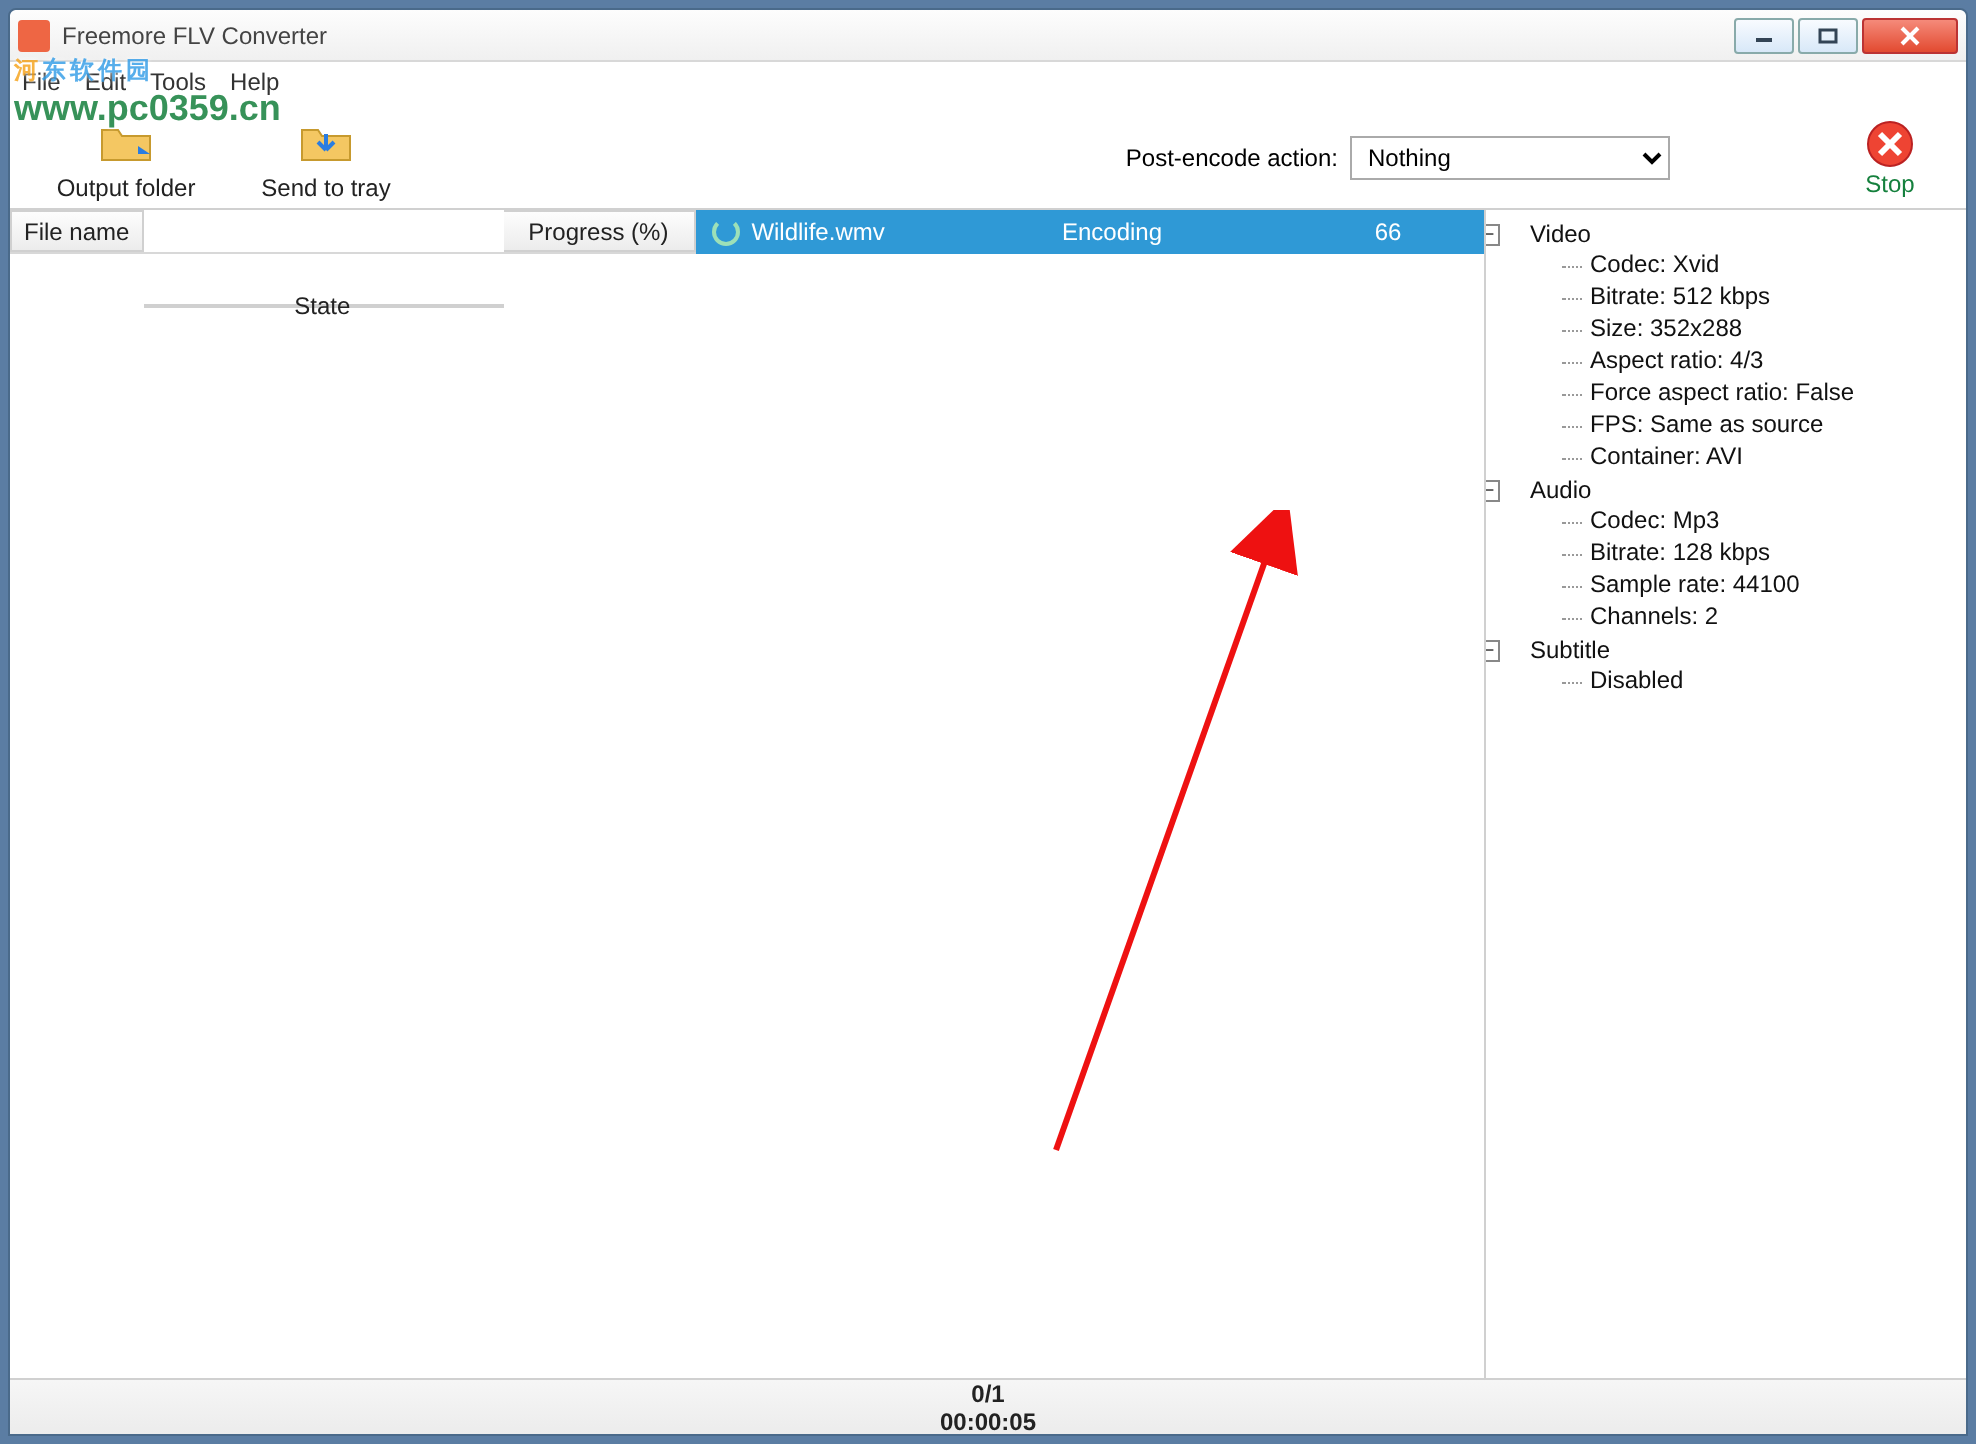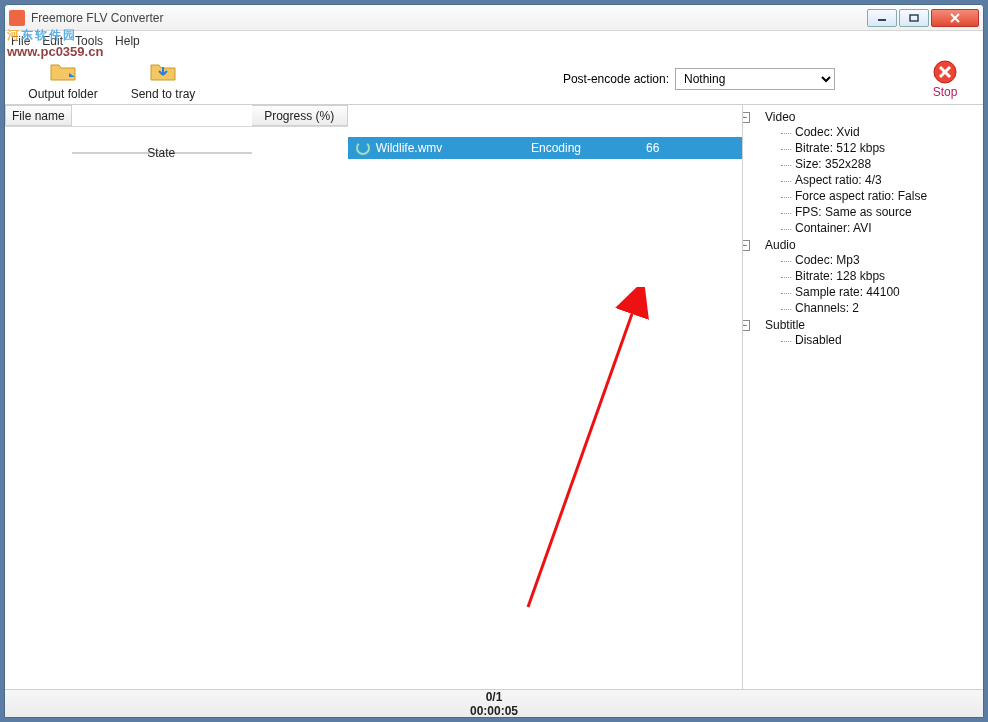--- a/index.html
+++ b/index.html
@@ -31,63 +31,63 @@
 
 
 .toolbar { height: 54px; display: flex; align-items: center; padding: 2px 8px 0 8px; border-bottom: 1px solid #d0d0d0; }
 .tool-btn { display:flex; flex-direction:column; align-items:center; width: 100px; cursor: default; }
 .tool-btn .ico { width: 28px; height: 28px; display:flex; align-items:center; justify-content:center; }
 .tool-btn .lbl { margin-top: 2px; color:#222; }
 .toolbar .spacer { flex:1; }
 .pea { display:flex; align-items:center; gap:6px; margin-right: 80px; }
 .pea select { width: 160px; height: 22px; border:1px solid #aaa; background:#fff; padding:0 4px; }
 .stop-area { display:flex; flex-direction:column; align-items:center; width:60px; cursor:default; }
-.stop-area .lbl { color:#be185d; }
+.stop-area .lbl { color:#15803d; }
 
 
 .main { flex:1; display:flex; border-top:0; }
 .left { flex:1; display:flex; border-right:1px solid #d0d0d0; }
 .right { width: 240px; background:#fff; overflow:auto; padding: 4px 6px; }
 
 
 .list-header { display:flex; height: 22px; border-bottom:1px solid #d8d8d8; }
 .list-header .col { background: linear-gradient(#fdfdfd,#ececec); border:1px solid #d0d0d0; border-left:none;
   display:flex; align-items:center; padding:0 6px; color:#222; }
 .list-header .col:first-child { border-left:1px solid #d0d0d0; }
 .col-file { flex:1; }
 .col-state { width: 180px; justify-content:center;margin-top:47px; }
 .col-prog { width: 96px; justify-content:center; }
 
 
-.list-body { flex:1; background:#fff; position:relative; overflow:hidden;margin-top:32px; }
+.list-body { flex:1; background:#fff; position:relative; overflow:hidden; }
 .row { height:22px; display:flex; align-items:center; color:#fff; background:#2f99d6; }
 .row .c-file { flex:1; padding-left:8px; display:flex; align-items:center; gap:6px; }
 .row .c-state { width:180px; text-align:center; }
-.row .c-prog { width:96px; text-align:left; }
+.row .c-prog { width:96px; text-align:center; }
 .spin-icon { width:14px; height:14px; border:2px solid #9de0b8; border-top-color:transparent; border-radius:50%; }
 
 
 .tree ul { list-style:none; padding-left: 16px; }
 .tree > ul { padding-left: 2px; }
 .tree li { position:relative; padding: 1px 0 1px 14px; color:#111; white-space:nowrap; }
 .tree li::before { content:""; position:absolute; left:0; top:9px; width:10px; border-top:1px dotted #999; }
 .tree li.node > .toggle { position:absolute; left:-12px; top:3px; width:11px; height:11px;
   border:1px solid #888; background:#fff; font-size:9px; line-height:9px; text-align:center; cursor:default; }
 .tree > ul > li.node::before { display:none; }
 
 
 .statusbar { height:28px; border-top:1px solid #d0d0d0; background:linear-gradient(#f6f6f6,#ececec);
   display:flex; flex-direction:column; align-items:center; justify-content:center; color:#222; font-weight:600; }
 .statusbar div { font-weight:600; }
 
 
 .watermark { position:absolute; left:2px; top:10px; pointer-events:none; opacity:.85; }
 .watermark .cn { font-size:26px; font-weight:700; color:#3aa0e8; text-shadow:0 0 2px #fff; letter-spacing:2px; }
 .watermark .cn .orange { color:#f6a623; }
-.watermark .url { font-size:13px; color:#7f1d1d; font-weight:700; text-shadow:0 0 2px #fff; margin-top:-2px; }
+.watermark .url { font-size:18px; color:#15803d; font-weight:700; text-shadow:0 0 2px #fff; margin-top:-2px; }
 
 
 .arrow { position:absolute; left:130px; top:150px; pointer-events:none; }
 </style>
 </head>
 <body>
 
 <div class="window">
 
   <div class="titlebar">

